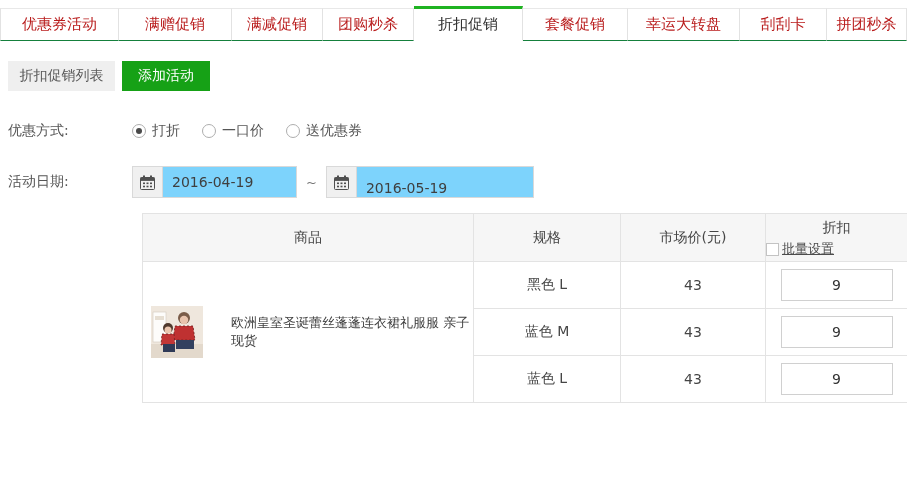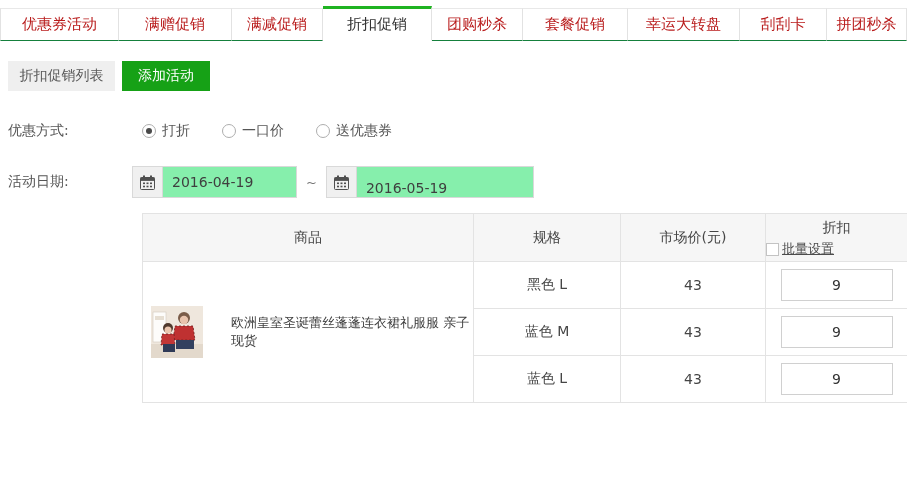--- a/index.html
+++ b/index.html
@@ -23,30 +23,30 @@
               font-size:14px; cursor:pointer; font-family:inherit; }
   .btn-green { width:88px; height:30px; background:var(--accent-button); border:none; color:#fff;
                font-size:14px; cursor:pointer; margin-left:7px; font-family:inherit; }
 
   
   .frow { display:flex; align-items:center; }
   .flabel { width:132px; padding-left:8px; font-size:14px; color:#565656; flex:0 0 132px; }
   .name-row { margin-top:28px; height:30px; }
   .name-input { width:210px; height:30px; border:1px solid #c9c9c9; padding:0 8px;
                 font-size:14px; color:#333; font-family:inherit; }
-  .radio-row { margin-top:30px; height:20px;gap:10px; }
+  .radio-row { margin-top:30px; height:20px; }
   .radio-item { display:flex; align-items:center; margin-right:22px; cursor:pointer;
                 font-size:14px; color:#565656; }
   .radio { width:14px; height:14px; border:1px solid #aeaeae; border-radius:50%;
            margin-right:6px; position:relative; background:#fff; }
   .radio.checked::after { content:""; position:absolute; left:3px; top:3px; width:6px;
            height:6px; border-radius:50%; background:#4a4a4a; }
   .date-row { margin-top:25px; height:32px; }
   .date-box { display:flex; align-items:stretch; height:32px; border:1px solid #d9d9d9;
-              background:#86efac; }
+              background:#7dd3fc; }
   .date-addon { width:30px; display:flex; align-items:center; justify-content:center;
                 background:#f0f0f0; border-right:1px solid #d9d9d9; }
   .date-input { border:none; background:transparent; padding:0 9px; font-size:14px;
                 color:#3f3f3f; font-family:inherit; outline:none; }
   .date-box.start .date-input { width:133px; }
   .date-box.end   .date-input { width:176px;margin-top:11px; }
   .tilde { margin:0 9px; color:#777; font-size:13px; }
   .product-row { margin-top:14px; height:30px; }
   .btn-add-product { display:flex; align-items:center; justify-content:center; width:78px;
                 height:30px; background:#f7f7f7; border:1px solid #dcdcdc; color:#636363;
@@ -74,22 +74,22 @@
 </style>
 </head>
 <body>
 
 <div class="app">
 
   <div class="tabs">
     <div class="tab" style="flex:0 0 119px">优惠券活动</div>
     <div class="tab" style="flex:0 0 113px">满赠促销</div>
     <div class="tab" style="flex:0 0 91px">满减促销</div>
+    <div class="tab" style="flex:0 0 91px">团购秒杀</div>
     <div class="tab active" style="flex:0 0 109px">折扣促销</div>
-    <div class="tab" style="flex:0 0 91px">团购秒杀</div>
     <div class="tab" style="flex:0 0 105px">套餐促销</div>
     <div class="tab" style="flex:0 0 112px">幸运大转盘</div>
     <div class="tab" style="flex:0 0 87px">刮刮卡</div>
     <div class="tab" style="flex:0 0 80px">拼团秒杀</div>
   </div>
 
   <div class="toolbar">
     <button class="btn-gray">折扣促销列表</button>
     <button class="btn-green">添加活动</button>
   </div>

